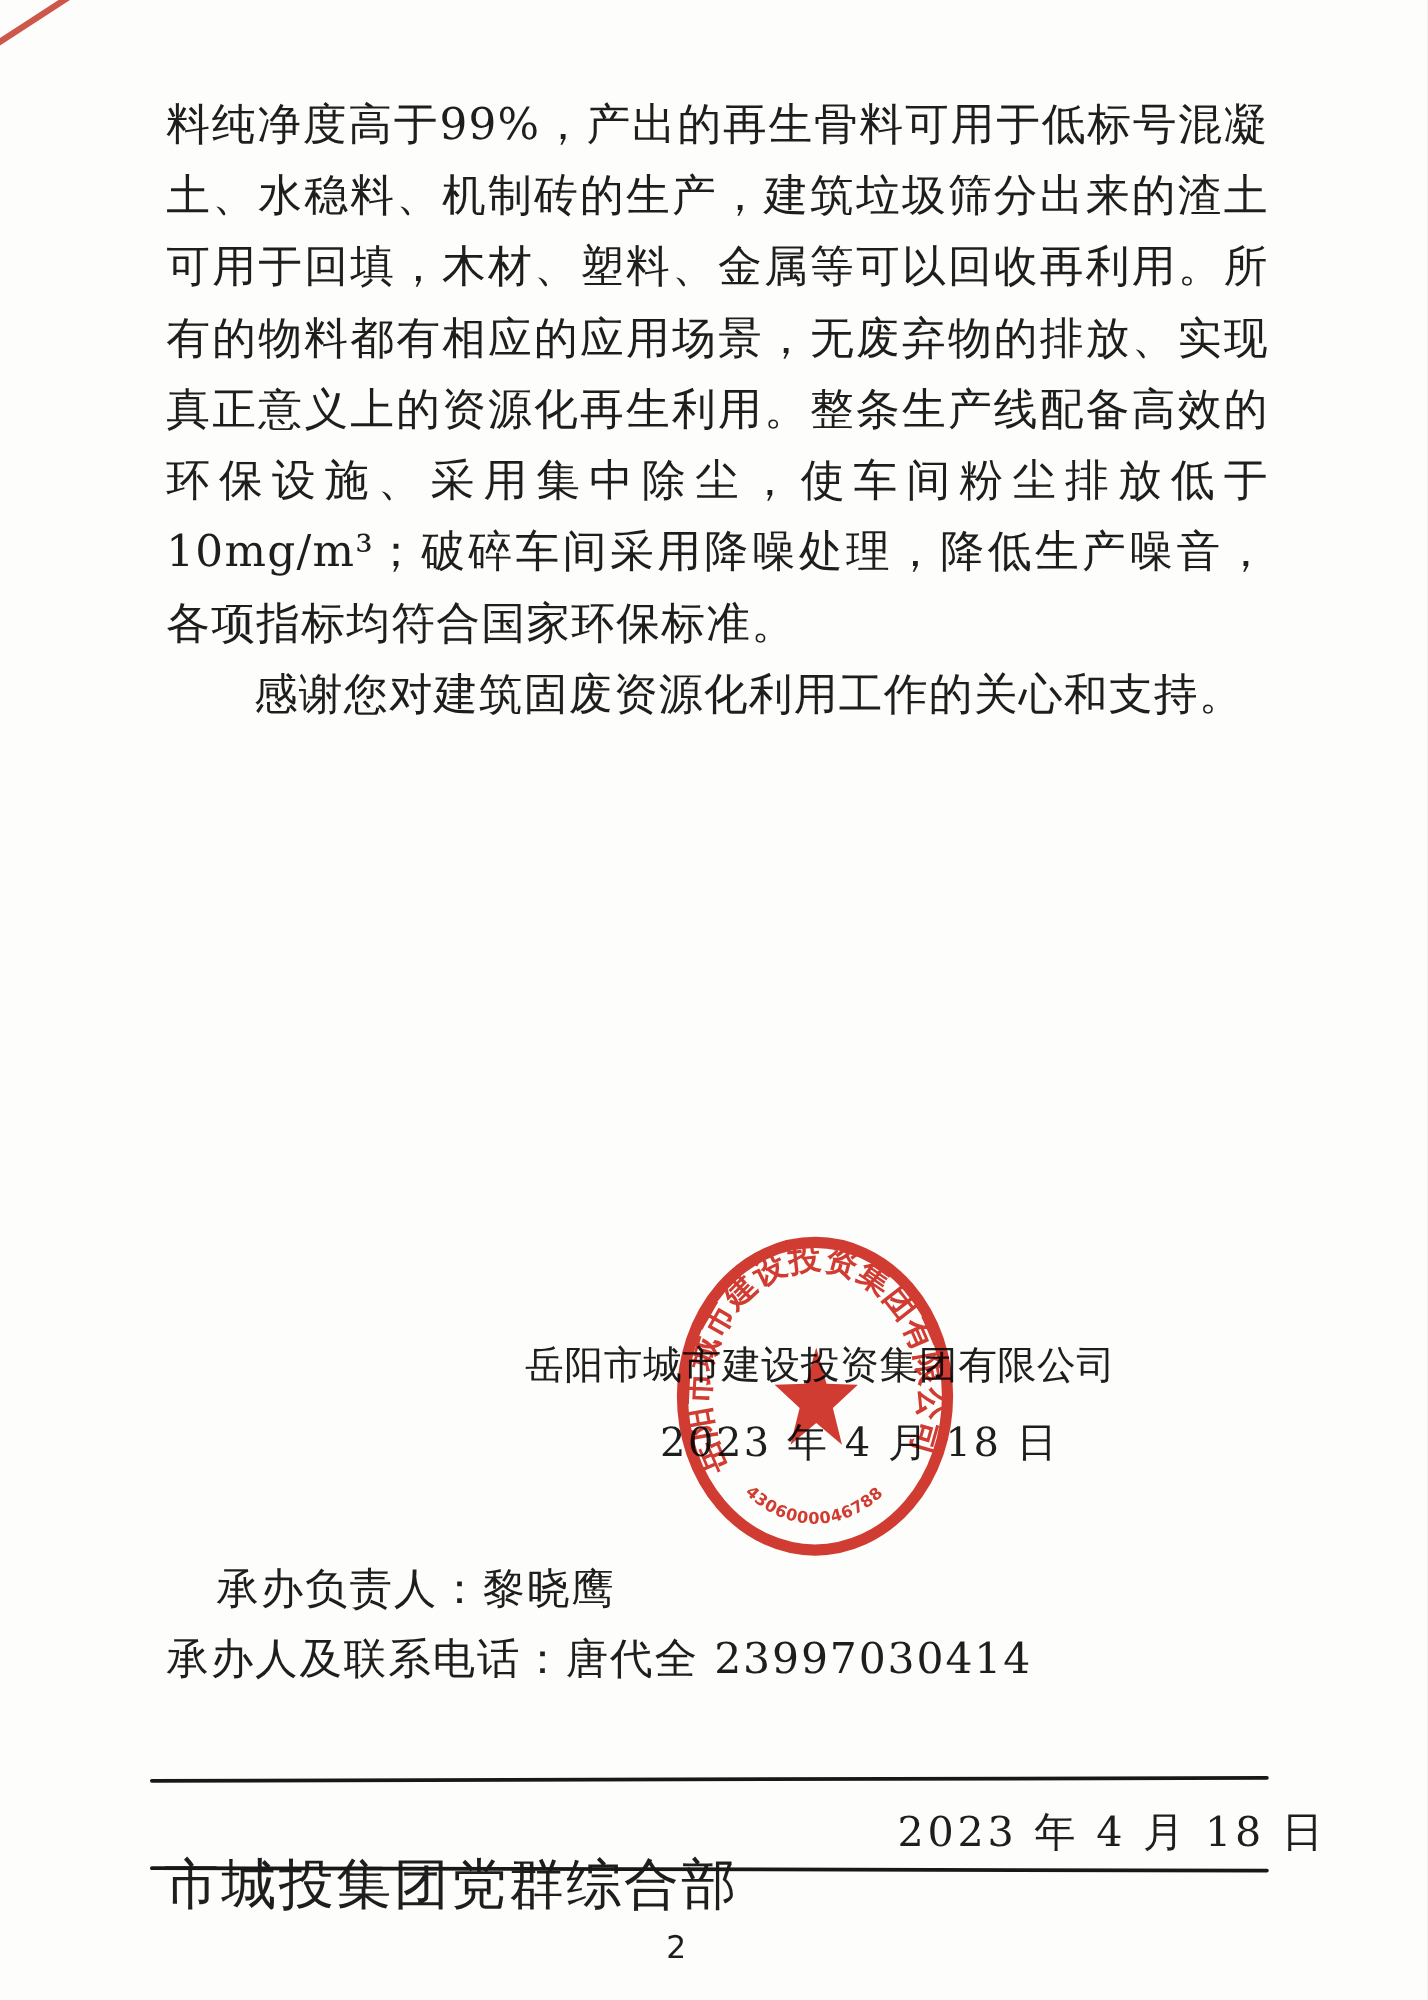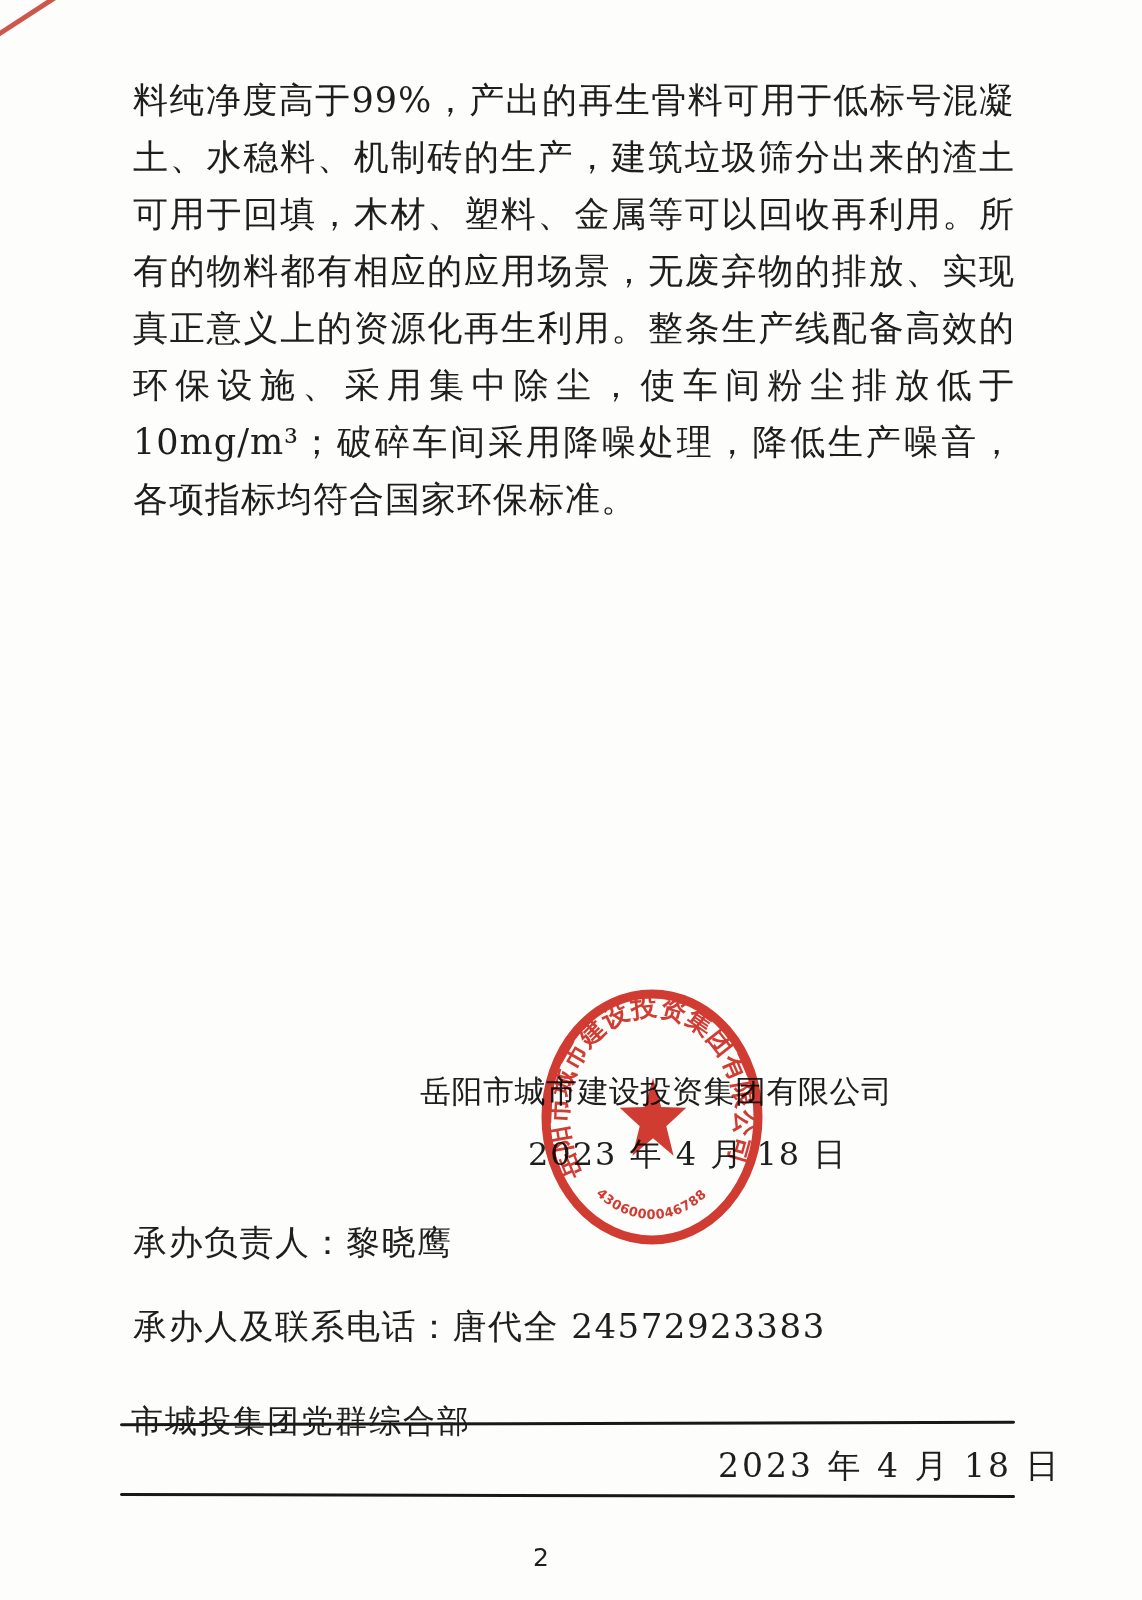--- a/index.html
+++ b/index.html
@@ -38,50 +38,51 @@
   .stamp{
     position:absolute;left:540px;top:988px;width:224px;height:258px;
     z-index:4;mix-blend-mode:multiply;opacity:.92;
   }
   .stamp svg{width:100%;height:100%;}
   .seal-sans{font-family:"DejaVu Sans","Liberation Sans",sans-serif;font-weight:bold;}
   
   .contact-line{
     position:absolute;left:133px;font-size:34px;letter-spacing:1.5px;white-space:nowrap;
   }
-  .contact-1{top:1220px;}
+  .contact-1{top:1248px;margin-left:40px;}
   .contact-2{top:1304px;}
   
   .footer-rule{
     position:absolute;left:120px;width:895px;height:3px;background:#181818;border-radius:2px;
   }
   .rule-top{top:1422px;transform:rotate(-0.15deg);}
   .rule-bottom{top:1494px;transform:rotate(0.12deg);}
   .footer-dept{
-    position:absolute;left:131px;top:1400px;
-    font-size:32px;letter-spacing:2px;white-space:nowrap;font-weight:500;
+    position:absolute;left:131px;top:1478px;
+    font-size:44px;letter-spacing:2px;white-space:nowrap;font-weight:500;
   }
   .footer-date{
     position:absolute;left:718px;top:1444px;
     font-size:33px;letter-spacing:3px;white-space:nowrap;
   }
   .page-number{
     position:absolute;left:533px;top:1543px;
     font-size:25px;font-family:"DejaVu Sans","Liberation Sans",sans-serif;
   }
 </style>
 </head>
 <body>
 
 <div class="page">
 
   <div class="corner-mark"></div>
 
   <div class="body-text">
     <p>料纯净度高于99%，产出的再生骨料可用于低标号混凝土、水稳料、机制砖的生产，建筑垃圾筛分出来的渣土可用于回填，木材、塑料、金属等可以回收再利用。所有的物料都有相应的应用场景，无废弃物的排放、实现真正意义上的资源化再生利用。整条生产线配备高效的环保设施、采用集中除尘，使车间粉尘排放低于10mg/m³；破碎车间采用降噪处理，降低生产噪音，各项指标均符合国家环保标准。</p>
+    <p class="indent">感谢您对建筑固废资源化利用工作的关心和支持。</p>
   </div>
 
   <div class="sig-company">岳阳市城市建设投资集团有限公司</div>
   <div class="sig-date">2023 年 4 月 18 日</div>
 
   <div class="stamp">
     <svg viewBox="0 0 224 258" xmlns="http://www.w3.org/2000/svg">
       <defs>
         <path id="ringTextPath" d="M 42.2 186.4 A 85 101 0 1 1 181.8 186.4" fill="none"></path>
         <path id="serialPath" d="M 54.5 204.8 A 86 102 0 0 0 169.5 204.8" fill="none"></path>
@@ -94,21 +95,21 @@
       <text class="seal-sans" font-size="13" letter-spacing="2" fill="#cf2b20">
         <textPath href="#serialPath" startOffset="2" textLength="126" lengthAdjust="spacing">4306000046788</textPath>
       </text>
     </svg>
   </div>
 
   <div class="contact-line contact-1">
     <span>承办负责人：</span><span>黎晓鹰</span>
   </div>
   <div class="contact-line contact-2">
-    <span>承办人及联系电话：</span><span>唐代全 24572923383</span>
+    <span>承办人及联系电话：</span><span>唐代全 23997030414</span>
   </div>
 
   <div class="footer-rule rule-top"></div>
   <div class="footer-dept">市城投集团党群综合部</div>
   <div class="footer-date">2023 年 4 月 18 日</div>
   <div class="footer-rule rule-bottom"></div>
 
   <div class="page-number">2</div>
 
 </div>

